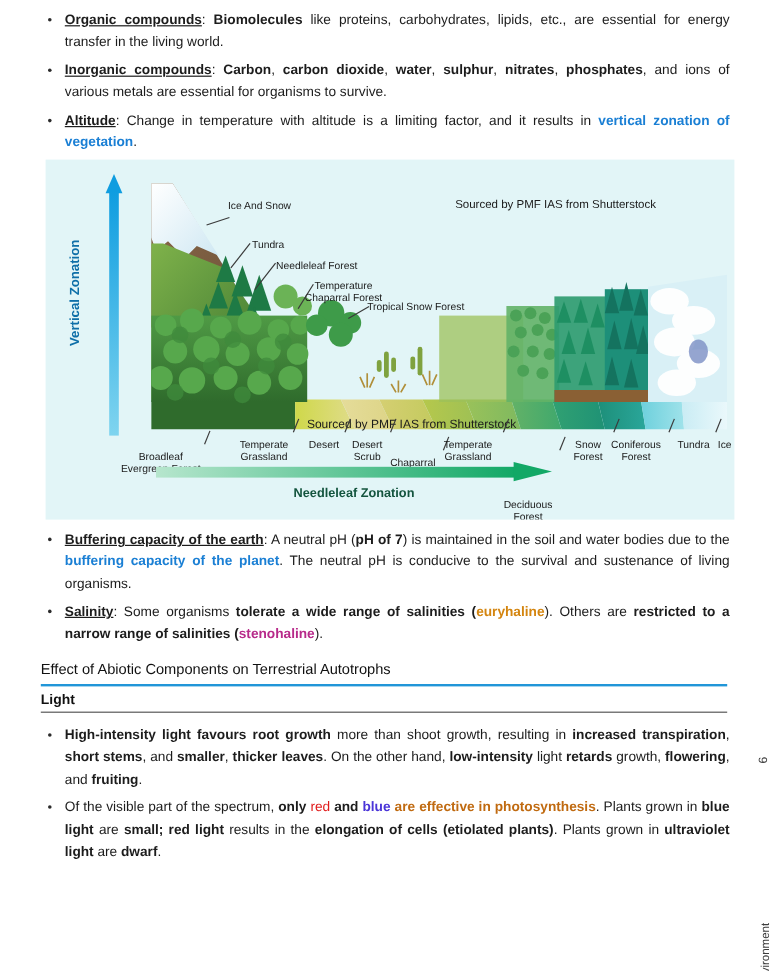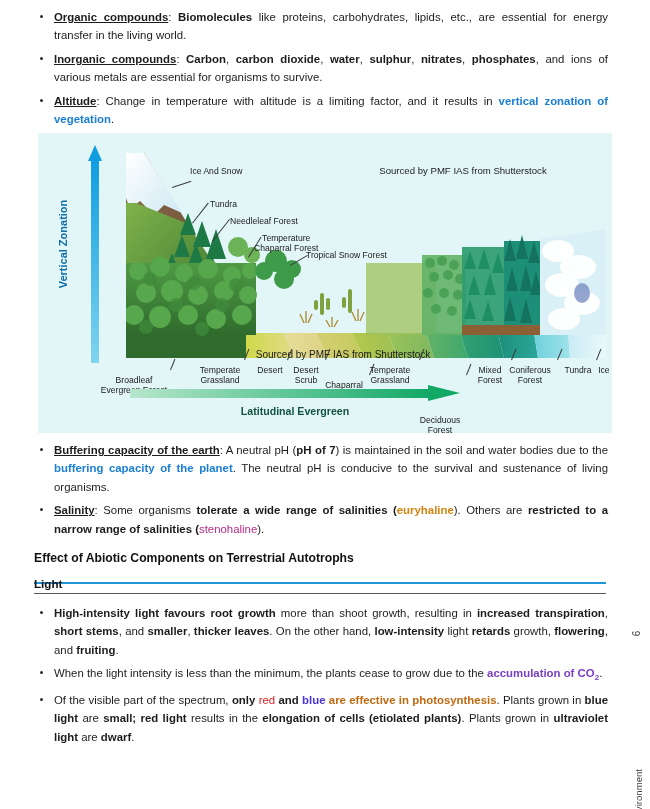--- a/index.html
+++ b/index.html
@@ -18,34 +18,34 @@
     color:#1c1c1c;
   }
   ul.bullets>li:before{
     content:"";position:absolute;left:10px;top:7px;
     width:3px;height:3px;border-radius:50%;background:#2b2b2b;
   }
   .b{font-weight:bold;}
   .u{text-decoration:underline;font-weight:bold;}
   .blue{color:#1a7fd4;font-weight:bold;}
   .orange{color:#d4850f;font-weight:bold;}
-  .magenta{color:#b72a8a;font-weight:normal;}
+  .magenta{color:#b72a8a;font-weight:bold;}
   .purple{color:#7b3fc4;font-weight:bold;}
   .red{color:#e01b1b;font-weight:normal;}
   .blueviolet{color:#4a34d8;font-weight:bold;}
   .brown{color:#c06a10;font-weight:bold;}
   sub{font-size:8px;}
 
   .textblock{position:absolute;left:30px;width:578px;}
 
   
   .h-major{
     position:absolute;left:34px;width:572px;
-    font-size:12.2px;font-weight:bold;color:#111;
-    padding-bottom:17px;border-bottom:2.2px solid #2196d8;
+    font-size:12.2px;font-weight:normal;color:#111;
+    padding-bottom:5px;border-bottom:2.2px solid #2196d8;
   }
   .h-minor{
     position:absolute;left:34px;width:572px;
     font-size:11.6px;font-weight:bold;color:#111;
     padding-bottom:3px;border-bottom:1px solid #595959;
   }
 
   
   .figure{
     position:absolute;left:38px;top:133px;width:574px;height:300px;
@@ -392,21 +392,21 @@
           <div class="u2">Temperate</div>
           <div class="u2">Grassland</div>
         </div>
         <div class="lead" style="left: 381px; top: 227px; width: 12px; transform: rotate(-68deg);"></div>
         <div class="lbl" style="left: 374px; top: 248px; width: 56px; text-align: center; white-space: normal; margin-top: 35px;">
           <div class="u2">Deciduous</div>
           <div class="u2">Forest</div>
         </div>
         <div class="lead" style="left: 428px; top: 242px; width: 12px; transform: rotate(-68deg);"></div>
         <div class="lbl" style="left: 429px; top: 233px; width: 46px; text-align: center; white-space: normal;">
-          <div class="u2">Mixed</div>
+          <div class="u2">Snow</div>
           <div class="u2">Forest</div>
         </div>
         <div class="lead" style="left: 473px; top: 227px; width: 12px; transform: rotate(-68deg);"></div>
         <div class="lbl" style="left: 463px; top: 233px; width: 58px; text-align: center; white-space: normal;">
           <div class="u2">Coniferous</div>
           <div class="u2">Forest</div>
         </div>
         <div class="lead" style="left: 519px; top: 227px; width: 12px; transform: rotate(-68deg);"></div>
         <div class="lbl" style="left: 520px; top: 233px; width: 40px; text-align: center; white-space: normal;">
           <div class="u2">Tundra</div>
@@ -414,37 +414,36 @@
         <div class="lead" style="left: 558px; top: 227px; width: 12px; transform: rotate(-68deg);"></div>
         <div class="lbl" style="left: 556px; top: 233px; width: 38px; text-align: center; white-space: normal;">
           <div class="u2">Ice Cap</div>
         </div>
       </div>
 
     <div class="h-arrow">
       <div class="shaft"></div>
       <div class="head"></div>
     </div>
-    <div class="h-label">Latitudinal Evergreen</div>
+    <div class="h-label">Needleleaf Zonation</div>
   </div>
 
   <div class="textblock" style="top:441px;">
     <ul class="bullets" id="mid-bullets">
         <li><span class="u">Buffering capacity of the earth</span><span>: A neutral pH (</span><span class="b">pH of 7</span><span>) is maintained in the soil and water bodies due to the </span><span class="blue">buffering capacity of the planet</span><span>. The neutral pH is conducive to the survival and sustenance of living organisms.</span></li>
         <li><span class="u">Salinity</span><span>: Some organisms </span><span class="b">tolerate a wide range of salinities (</span><span class="orange">euryhaline</span><span>). Others are </span><span class="b">restricted to a narrow range of salinities (</span><span class="magenta">stenohaline</span><span>).</span></li>
       </ul>
   </div>
 
   <div class="h-major" style="top:551px;">Effect of Abiotic Components on Terrestrial Autotrophs</div>
   <div class="h-minor" style="top:577px;">Light</div>
 
   <div class="textblock" style="top:604px;">
     <ul class="bullets" id="bottom-bullets">
         <li><span class="b">High-intensity light favours root growth</span><span> more than shoot growth, resulting in </span><span class="b">increased transpiration</span><span>, </span><span class="b">short stems</span><span>, and </span><span class="b">smaller</span><span>, </span><span class="b">thicker leaves</span><span>. On the other hand, </span><span class="b">low-intensity</span><span> light </span><span class="b">retards</span><span> growth, </span><span class="b">flowering</span><span>, and </span><span class="b">fruiting</span><span>.</span></li>
-        <li><span>When the light intensity is less than the minimum, the plants cease to grow due to the </span><span class="purple">accumulation of CO</span><sub class="purple">2</sub><span>.</span></li>
         <li><span>Of the visible part of the spectrum, </span><span class="b">only </span><span class="red">red</span><span class="b"> and </span><span class="blueviolet">blue</span><span class="brown"> are effective in photosynthesis</span><span>. Plants grown in </span><span class="b">blue light</span><span> are </span><span class="b">small; red light</span><span> results in the </span><span class="b">elongation of cells (etiolated plants)</span><span>. Plants grown in </span><span class="b">ultraviolet light</span><span> are </span><span class="b">dwarf</span><span>.</span></li>
       </ul>
   </div>
 
   <div class="side-page">6</div>
   <div class="side-footer">PMF IAS Environment</div>
 
 </div>
 
 </body></html>

